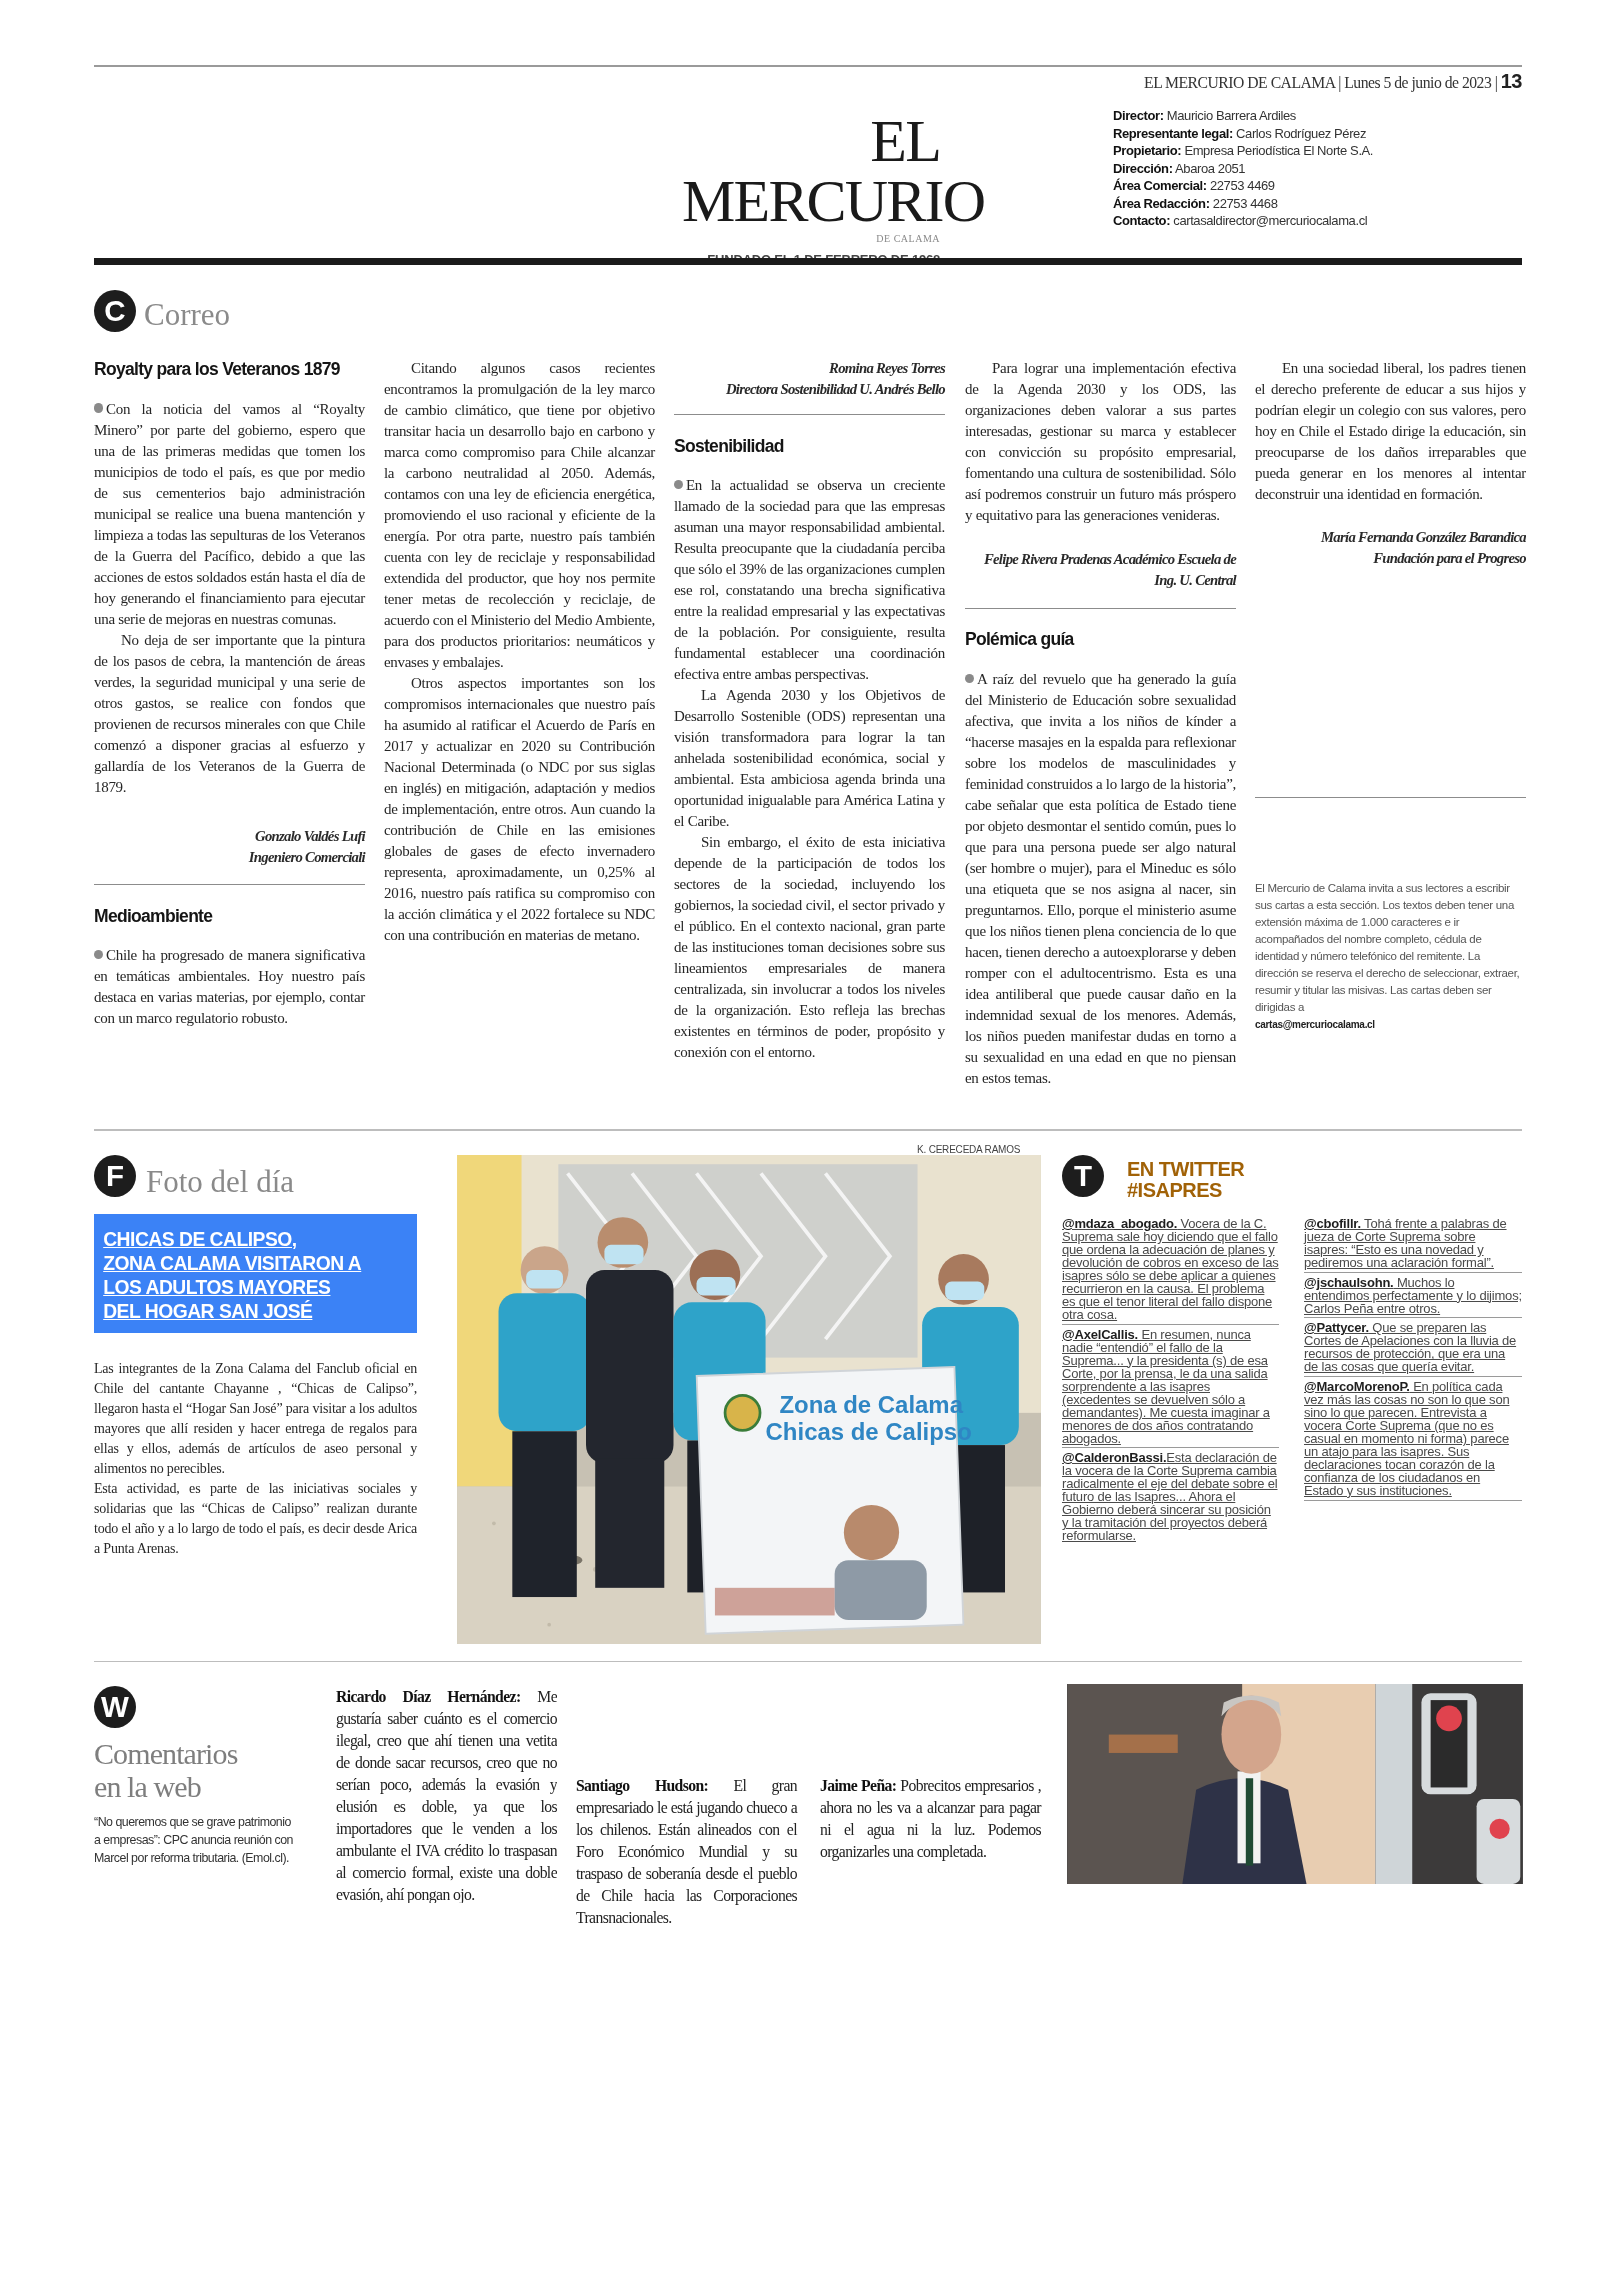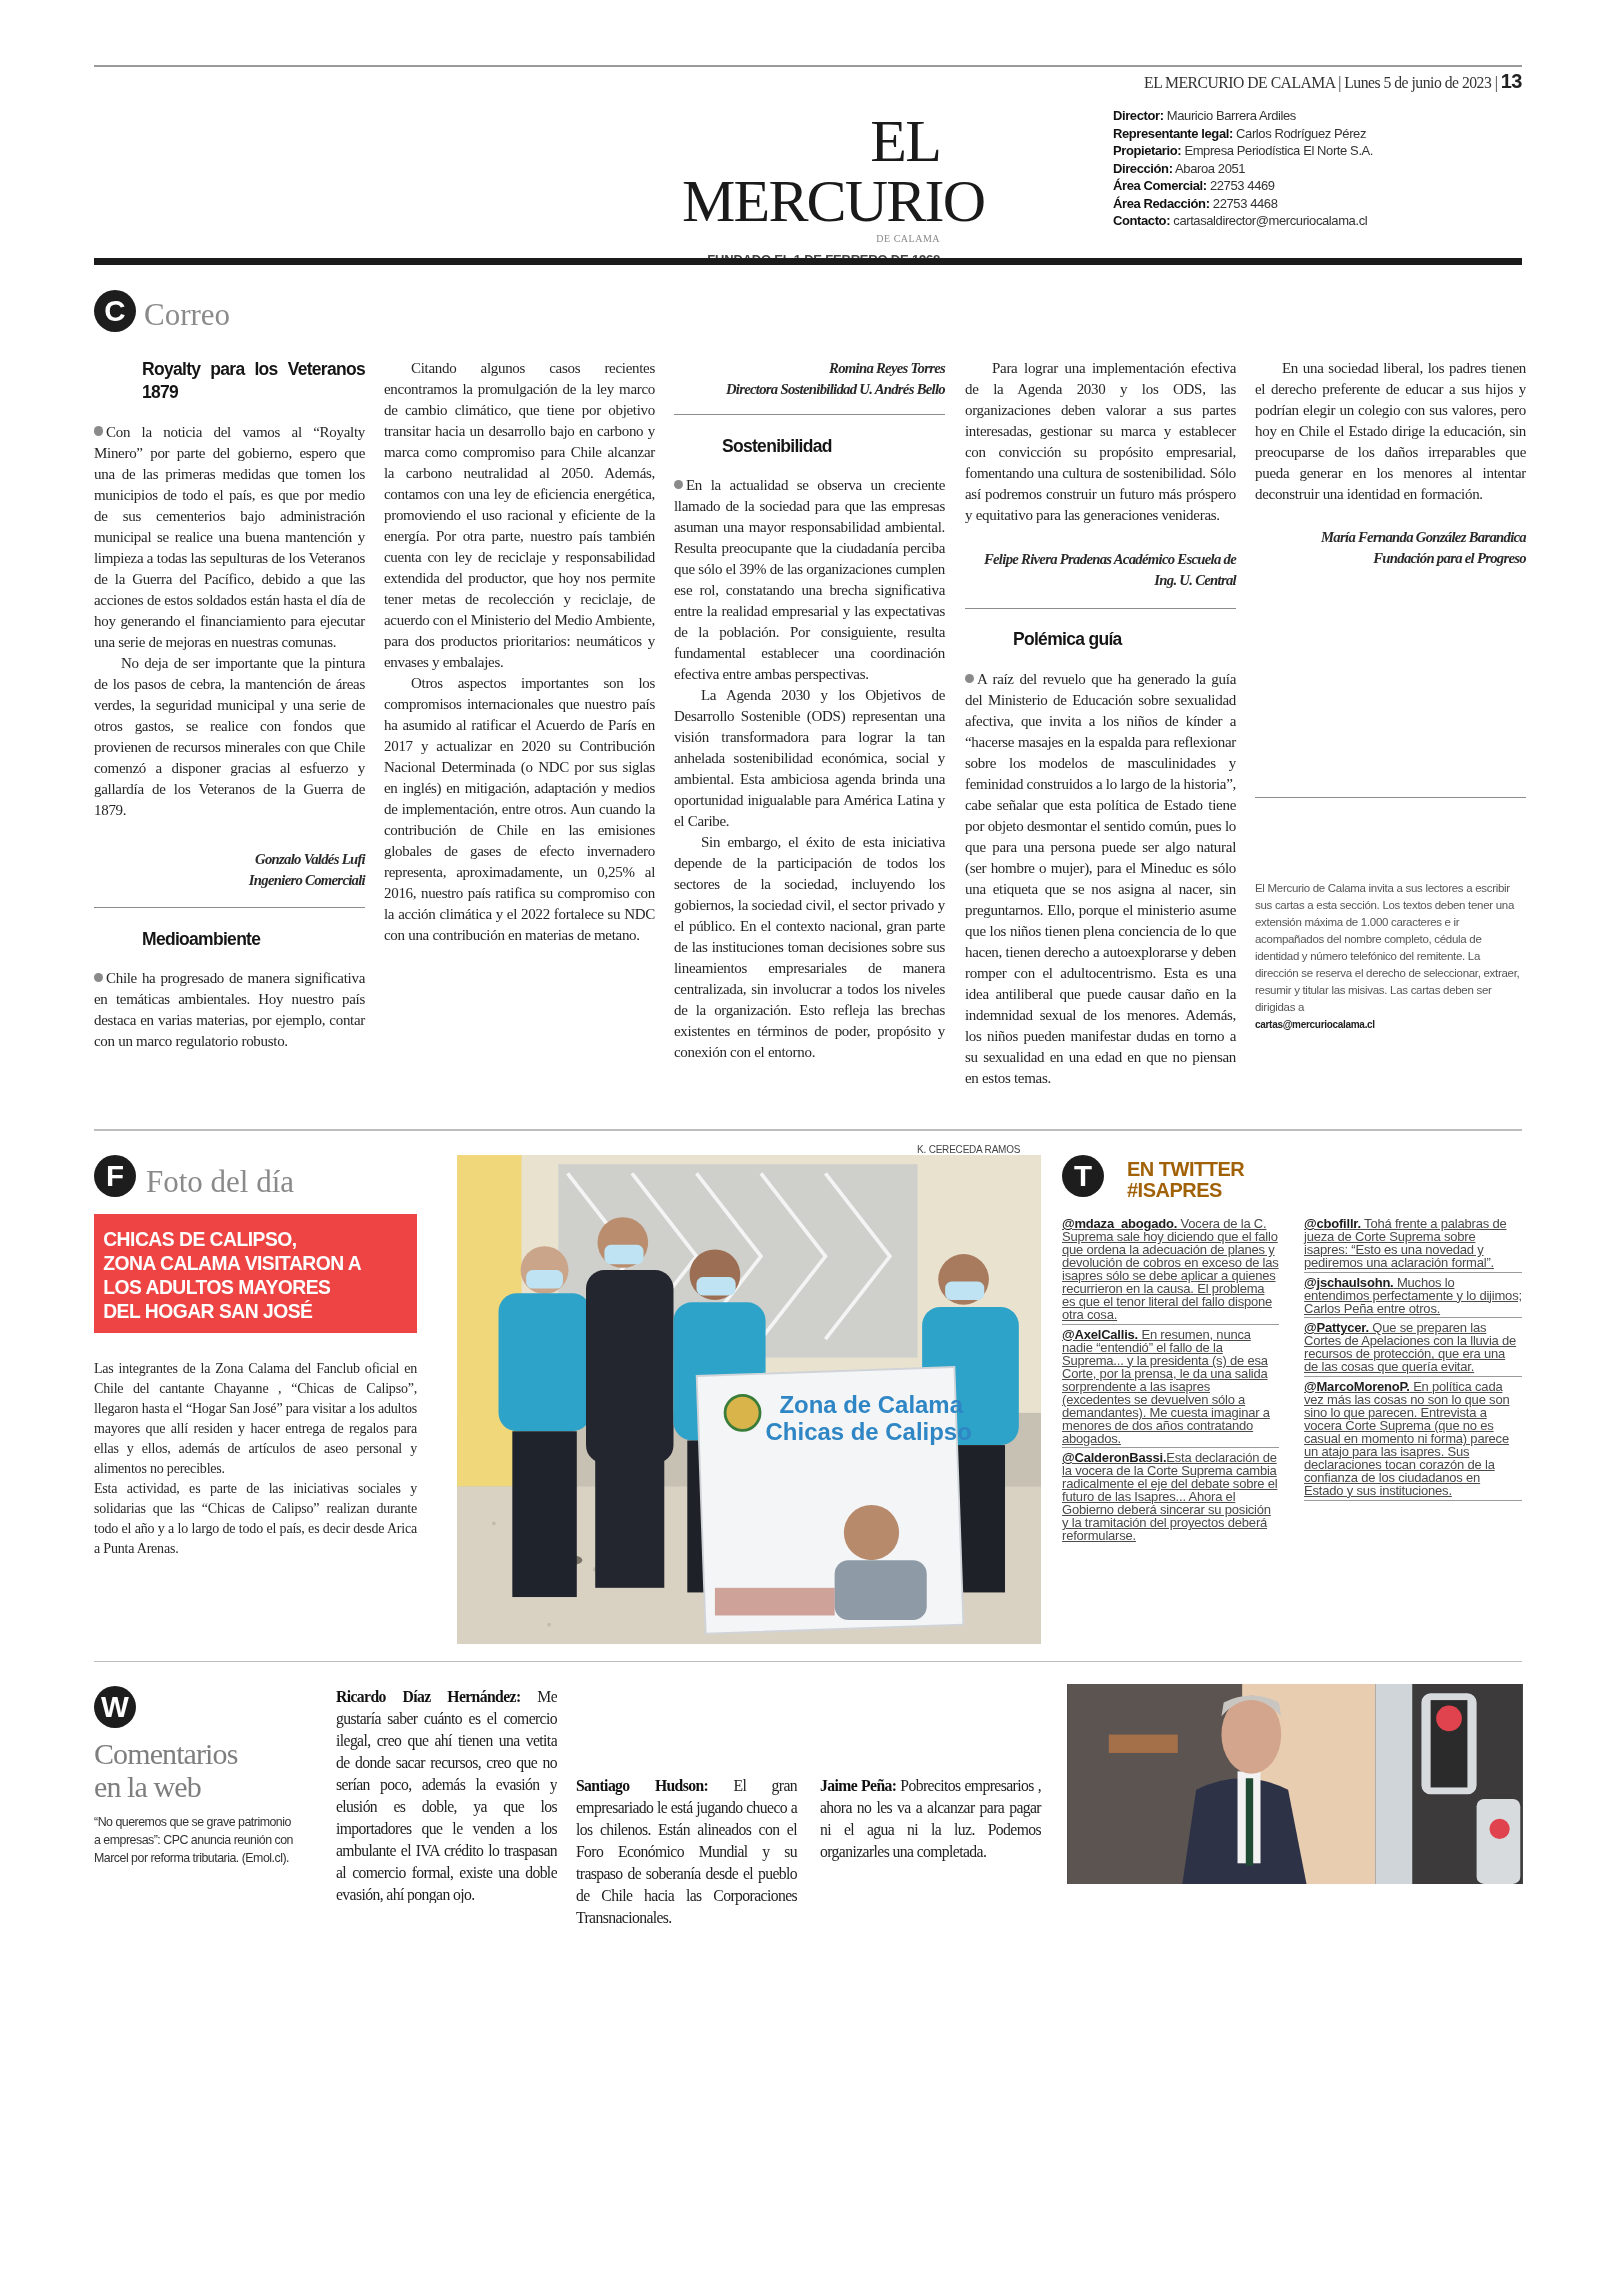--- a/index.html
+++ b/index.html
@@ -21,32 +21,32 @@
 
   
   .badge { width: 42px; height: 42px; border-radius: 50%; background: #1d1d1d; color: #fff; font-family: "Liberation Sans", sans-serif; font-weight: 700; font-size: 29.5px; text-align: center; line-height: 42px; }
   .section-title { font-family: "Liberation Serif", serif; font-size: 31px; color: #8a8a8a; line-height: 1; }
 
   
   .col { width: 271px; font-family: "Liberation Serif", serif; font-size: 15px; line-height: 21px; color: #262626; text-align: justify; hyphens: auto; letter-spacing: -0.3px; }
   .col p { text-indent: 0; }
   .col p.ind { text-indent: 27px; }
   .col .bullet { display: inline-block; width: 9.2px; height: 9.2px; border-radius: 50%; background: #8a8a8a; margin-right: 2.8px; vertical-align: 0.9px; }
-  .head { font-family: "Liberation Sans", sans-serif; font-weight: 700; font-size: 17.5px; color: #151515; letter-spacing: -0.7px; line-height: 23px; margin-left: 48px; }
+  .head { font-family: "Liberation Sans", sans-serif; font-weight: 700; font-size: 17.5px; color: #151515; letter-spacing: -0.7px; line-height: 23px; }
   .sig { font-family: "Liberation Serif", serif; font-style: italic; font-weight: 700; font-size: 14.7px; line-height: 21px; text-align: right; color: #2a2a2a; letter-spacing: -0.7px; }
   .sep { height: 1.4px; background: #8c8c8c; }
   .notice { font-family: "Liberation Sans", sans-serif; font-size: 11.5px; line-height: 17px; color: #555; letter-spacing: -0.3px; }
   .notice .email { font-size: 10px; font-weight: 700; color: #222; }
 
   
   .mid-rule { left: 94px; top: 1129px; width: 1428px; height: 1.8px; background: #bdbdbd; }
   .low-rule { left: 94px; top: 1661px; width: 1428px; height: 1.4px; background: #bdbdbd; }
 
   
-  .foto-head { left: 94px; top: 1214px; width: 323px; height: 119px; background: #ef4444; color: #fff; font-family: "Liberation Sans", sans-serif; font-weight: 700; font-size: 19.3px; line-height: 24px; padding: 14px 9.2px; letter-spacing: -0.5px; }
+  .foto-head { left: 94px; top: 1214px; width: 323px; height: 119px; background: #3b82f6; color: #fff; font-family: "Liberation Sans", sans-serif; font-weight: 700; font-size: 19.3px; line-height: 24px; padding: 14px 9.2px; letter-spacing: -0.5px; text-decoration: underline; }
   .foto-text { left: 94px; top: 1359px; width: 323px; font-family: "Liberation Serif", serif; font-size: 14px; line-height: 20px; text-align: justify; color: #282828; letter-spacing: -0.2px; }
   .credit { left: 917px; top: 1144px; font-family: "Liberation Sans", sans-serif; font-size: 10px; color: #444; letter-spacing: -0.2px; }
   .photo { left: 457px; top: 1155px; width: 584px; height: 489px; background: #c7c1b3; overflow: hidden; }
 
   
   .tw-head { left: 1127px; top: 1159px; font-family: "Liberation Sans", sans-serif; font-weight: 700; font-size: 20px; line-height: 21px; color: #a16207; letter-spacing: -0.5px; }
   .tw-col { font-family: "Liberation Sans", sans-serif; font-size: 13px; line-height: 13px; color: #4a4a4a; letter-spacing: -0.2px; text-decoration: underline; }
   .tw-item { border-bottom: 1.4px solid #9a9a9a; padding-bottom: 2.8px; margin-bottom: 2.8px; }
   .tw-item .handle { font-weight: 700; color: #1e1e1e; }
 

